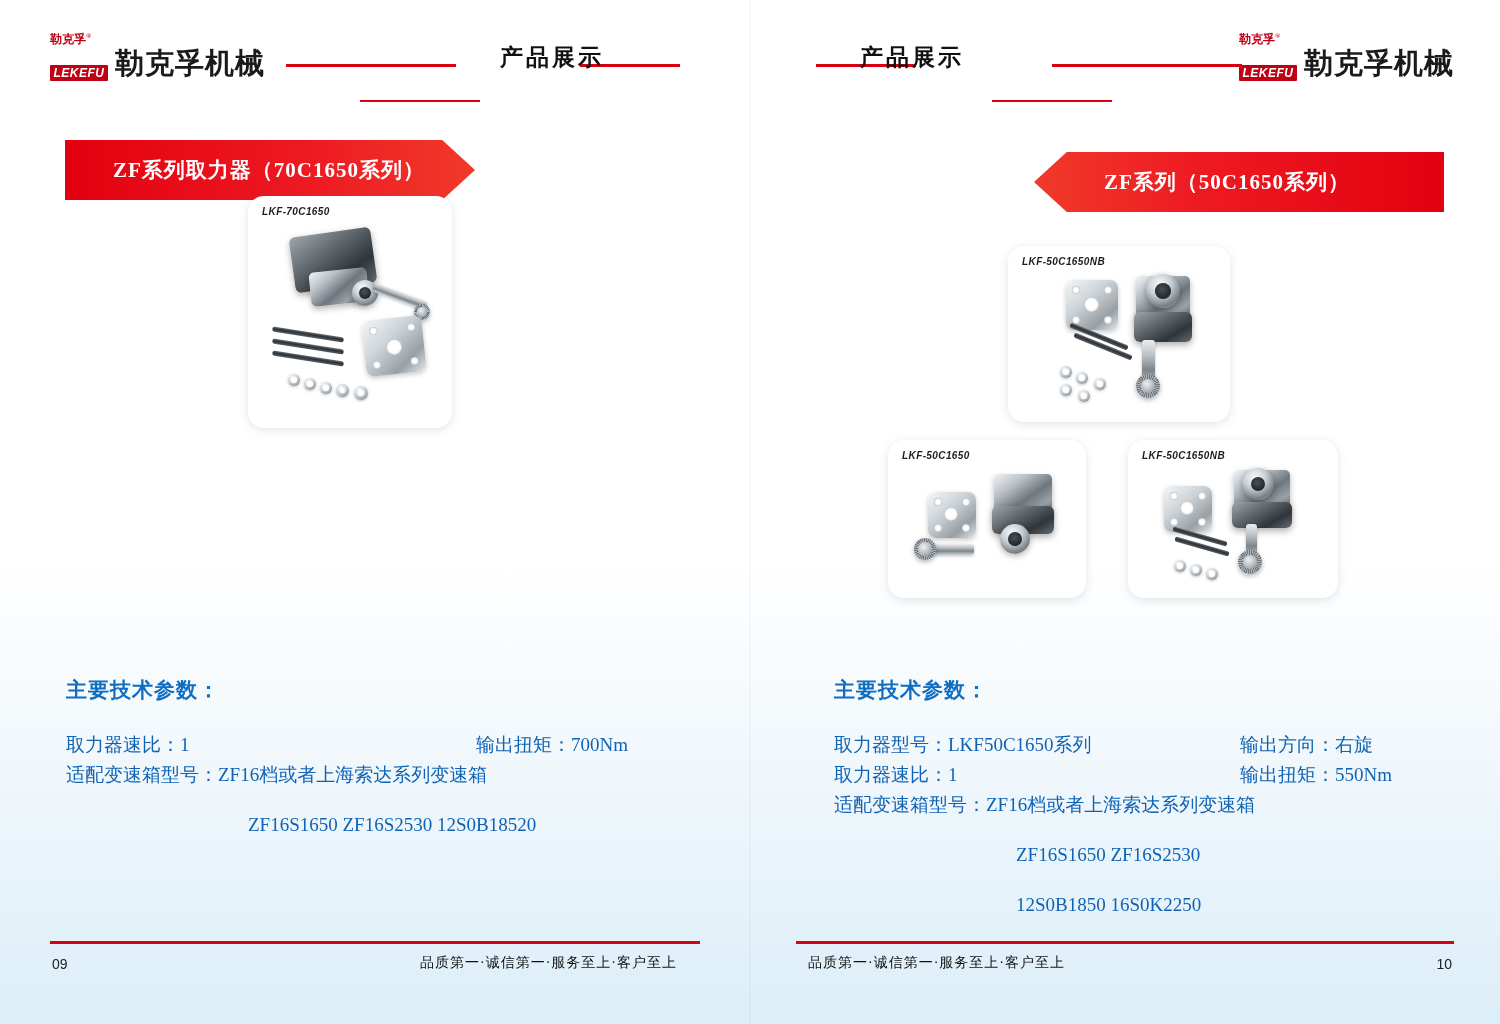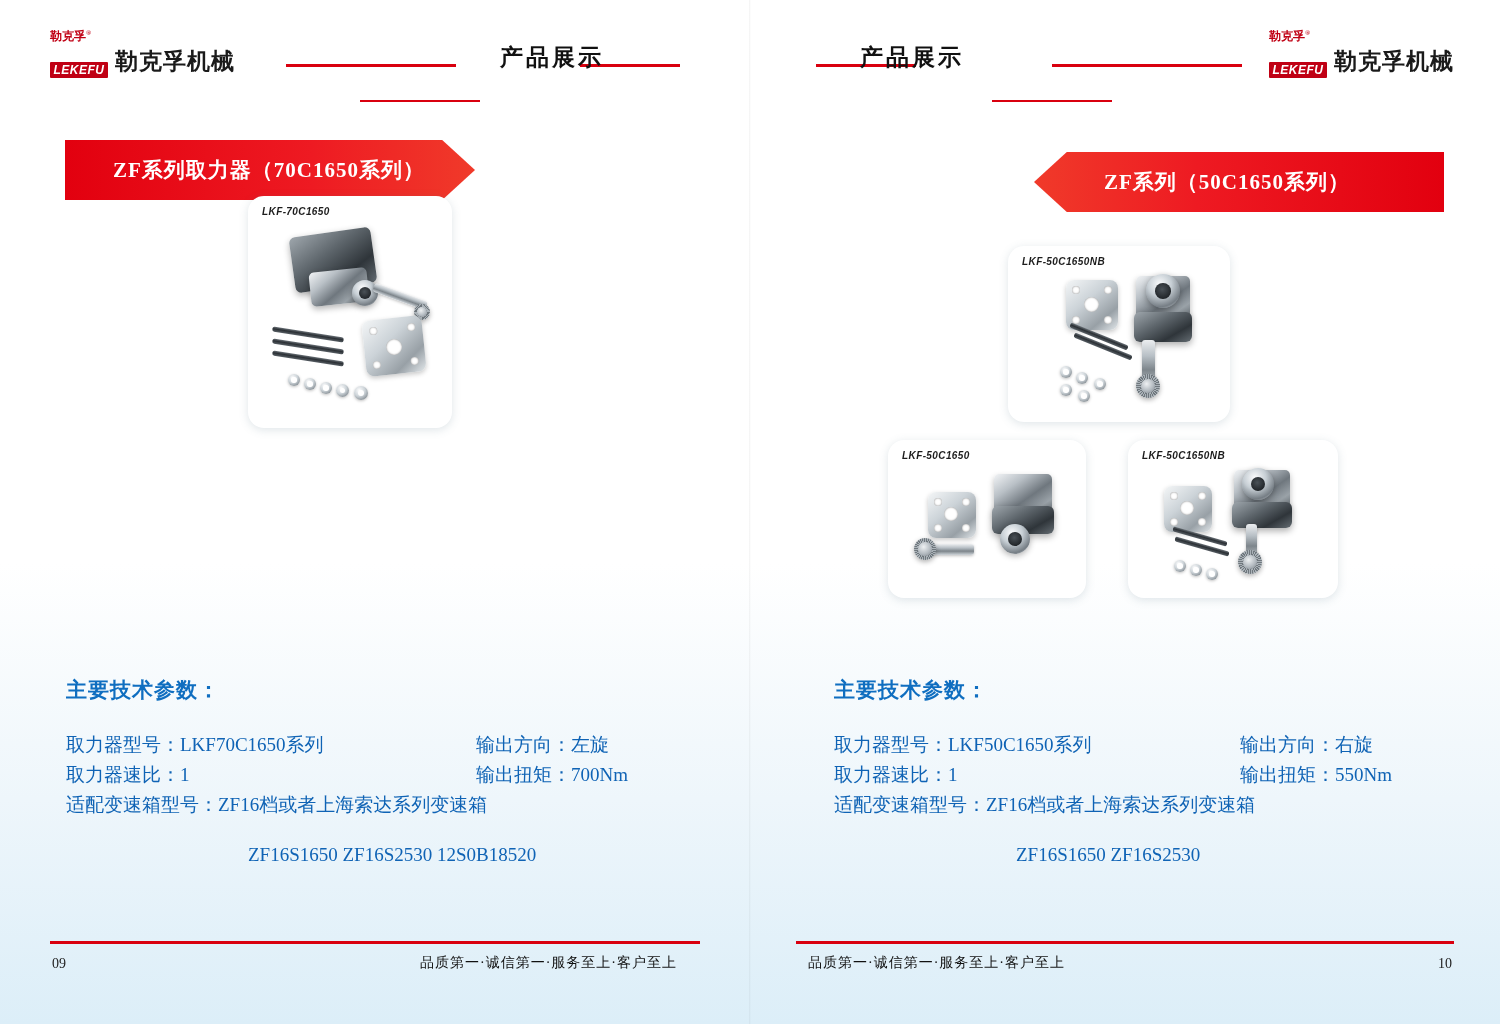--- a/index.html
+++ b/index.html
@@ -85,21 +85,21 @@
     font-style: italic;
     letter-spacing: 0.5px;
     text-align: center;
     line-height: 16px;
     height: 16px;
     border-radius: 1px;
     white-space: nowrap;
   }
   .logo-text {
     font-family: "Liberation Serif", serif;
-    font-size: 23px;
+    font-size: 29px;
     font-weight: bold;
     color: #1a1a1a;
     letter-spacing: 1px;
     white-space: nowrap;
   }
 
   .header-rule {
     position: absolute;
     height: 3px;
     background: #d9000f;
@@ -305,21 +305,21 @@
     bottom: 52px;
     font-family: "Liberation Serif", serif;
     font-size: 14px;
     color: #111111;
     letter-spacing: 1px;
     white-space: nowrap;
   }
   .page-no {
     position: absolute;
     bottom: 52px;
-    font-family: Liberation Serif, serif;
+    font-family: Liberation Sans, sans-serif;
     font-size: 14px;
     color: #222222;
   }
   .gutter {
     position: absolute;
     left: 749px;
     top: 0;
     width: 2px;
     height: 1024px;
     background: linear-gradient(90deg, rgba(0,0,0,0.05), rgba(0,0,0,0.0));
@@ -377,26 +377,20 @@
           <div class="part ring hollow" style="left:72px; top:186px; width:12px; height:12px;"></div>
           <div class="part ring hollow" style="left:88px; top:188px; width:13px; height:13px;"></div>
           <div class="part ring hollow" style="left:106px; top:190px; width:14px; height:14px;"></div>
         </div>
       </div>
 
 
       <div class="specs" style="left:66px; top:676px; width:630px;">
         <div class="specs-title">主要技术参数：</div>
 
-        <div class="spec-row">
-          <span class="lbl">取力器型号：</span><span class="val">LKF70C1650系列</span>
-          <span class="spec-right" style="left:410px;">
-            <span class="lbl">输出方向：</span><span class="val">左旋</span>
-          </span>
-        </div>
 
         <div class="spec-row">
           <span class="lbl">取力器速比：</span><span class="val">1</span>
           <span class="spec-right" style="left:410px;">
             <span class="lbl">输出扭矩：</span><span class="val">700Nm</span>
           </span>
         </div>
 
         <div class="spec-row">
           <span class="lbl">适配变速箱型号：</span><span class="val">ZF16档或者上海索达系列变速箱</span>
@@ -514,20 +508,21 @@
           <span class="lbl">取力器速比：</span><span class="val">1</span>
           <span class="spec-right" style="left:406px;">
             <span class="lbl">输出扭矩：</span><span class="val">550Nm</span>
           </span>
         </div>
 
         <div class="spec-row">
           <span class="lbl">适配变速箱型号：</span><span class="val">ZF16档或者上海索达系列变速箱</span>
         </div>
         <div class="spec-cont" style="padding-left:182px;">ZF16S1650  ZF16S2530</div>
+        <div class="spec-cont" style="padding-left:182px;">12S0B1850  16S0K2250</div>
       </div>
 
       <div class="footer-rule" style="left:46px; right:46px;"></div>
       <div class="footer-line" style="left:58px;">品质第一·诚信第一·服务至上·客户至上</div>
       <div class="page-no" style="right:48px;">10</div>
     </div>
   </div>
 
   <div class="gutter"></div>
 </div>

